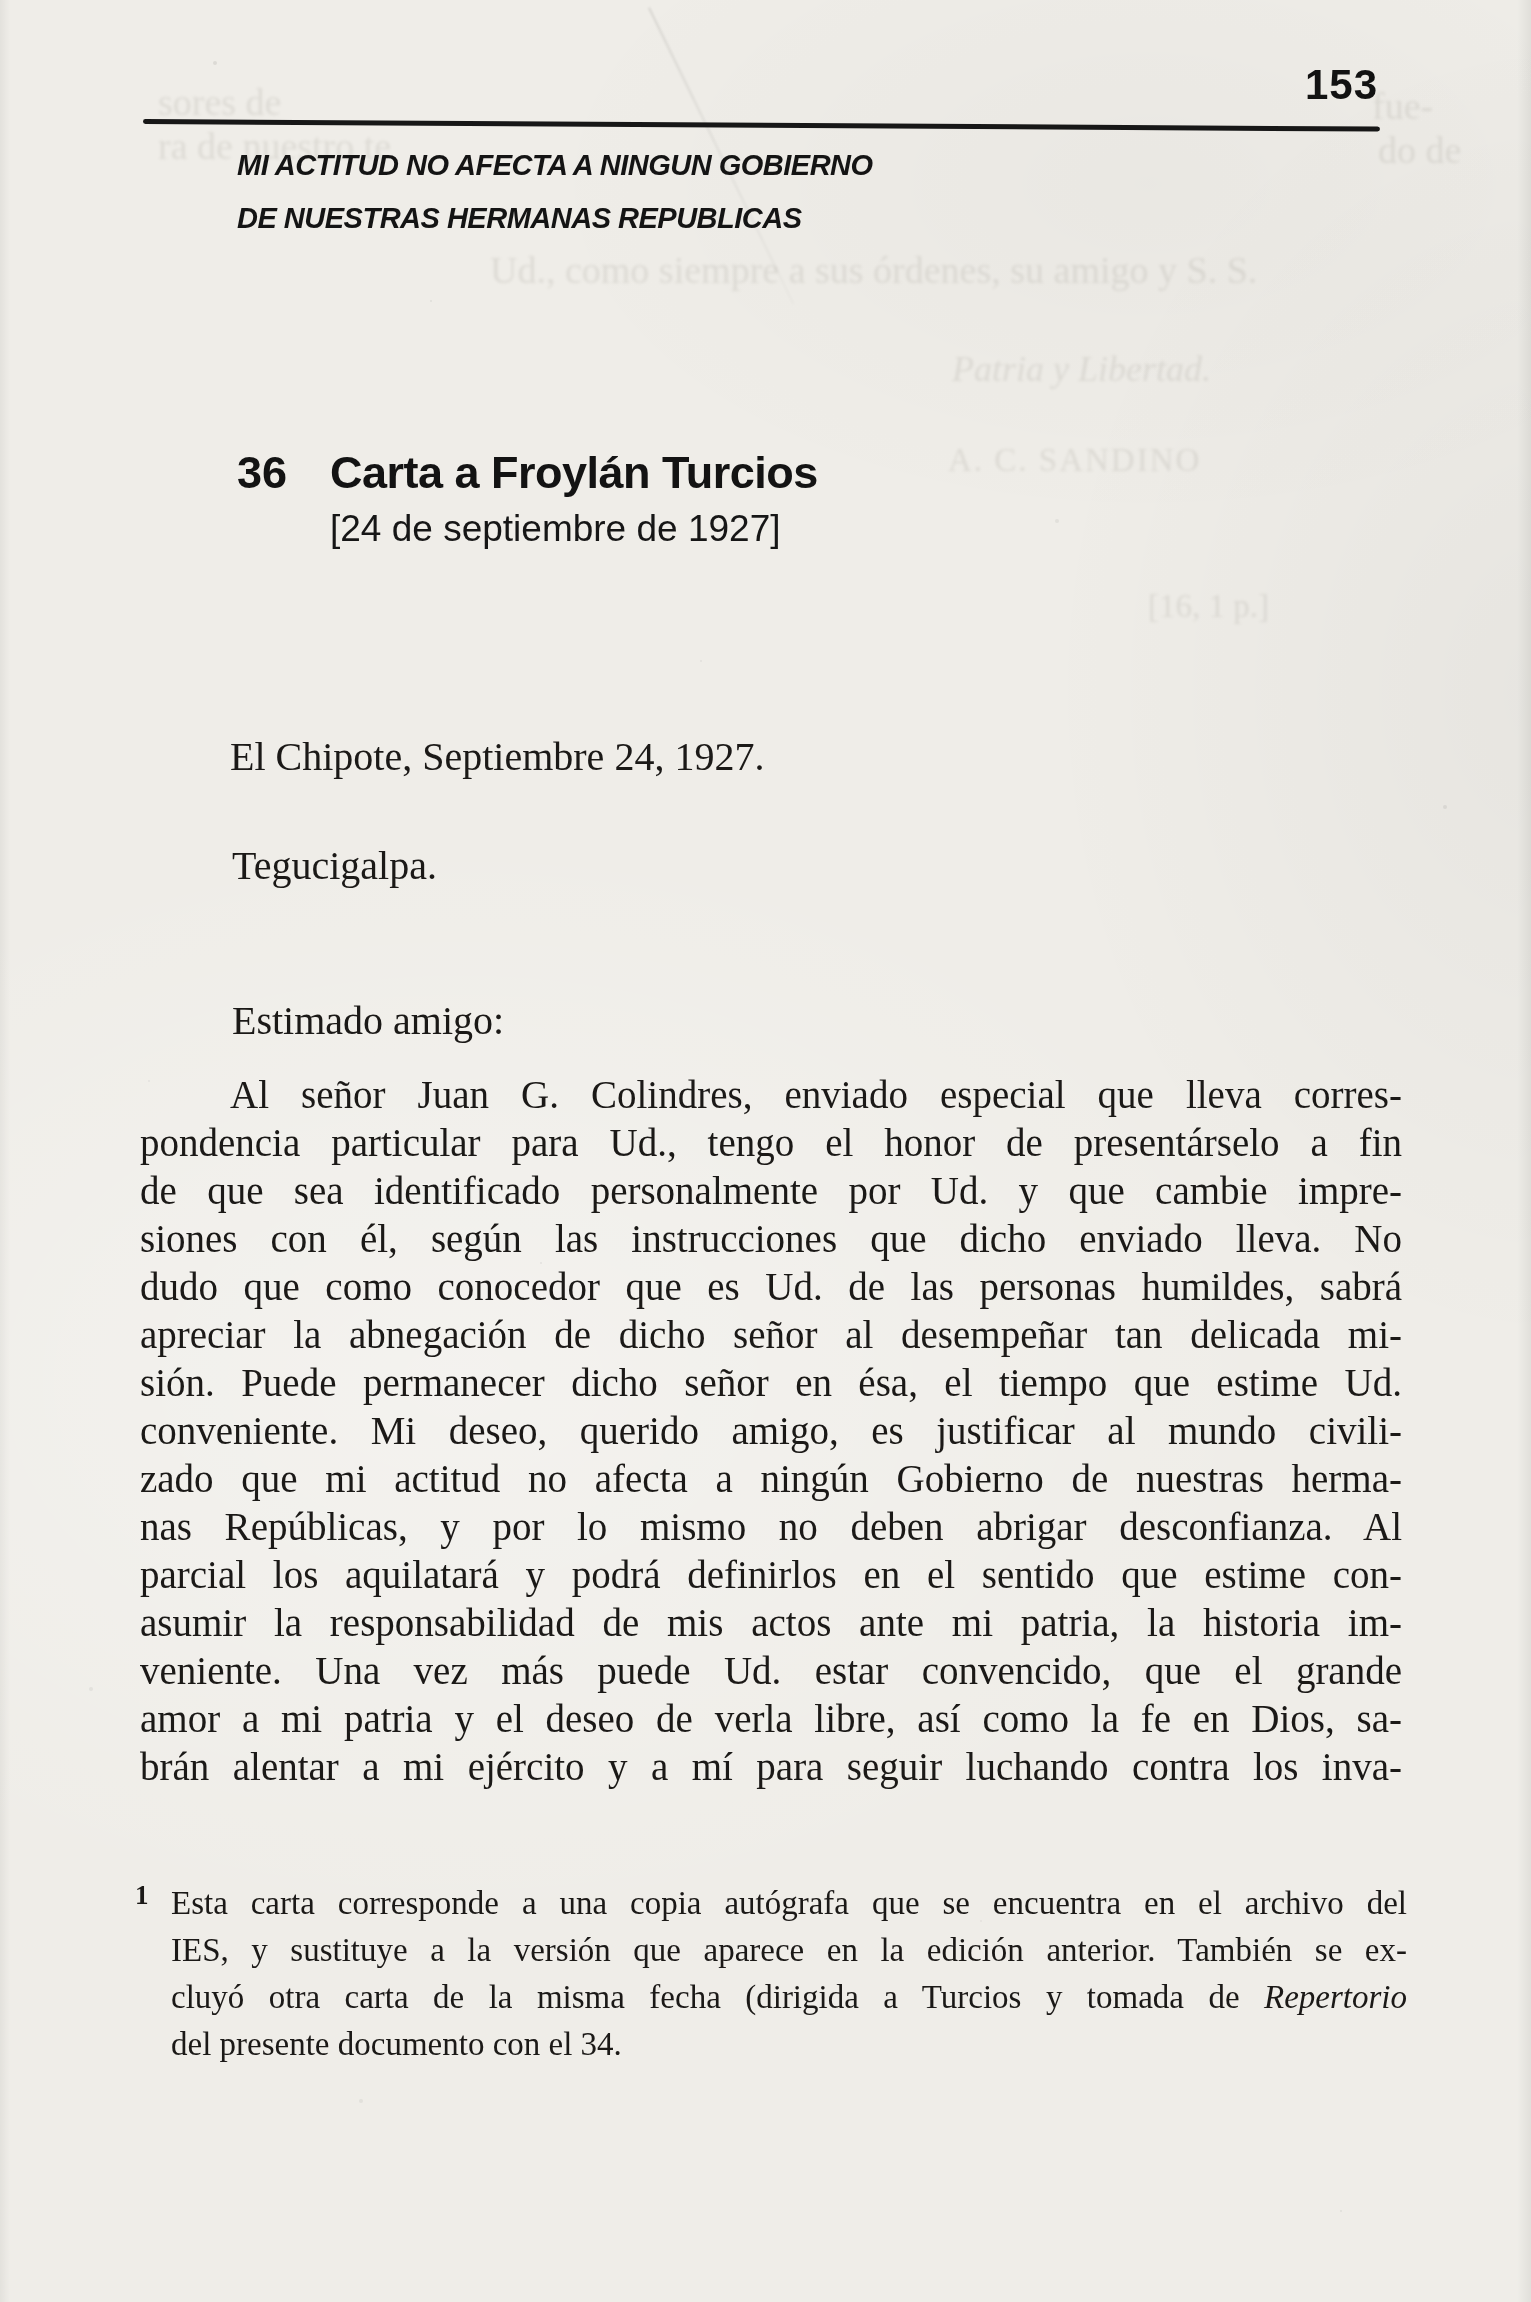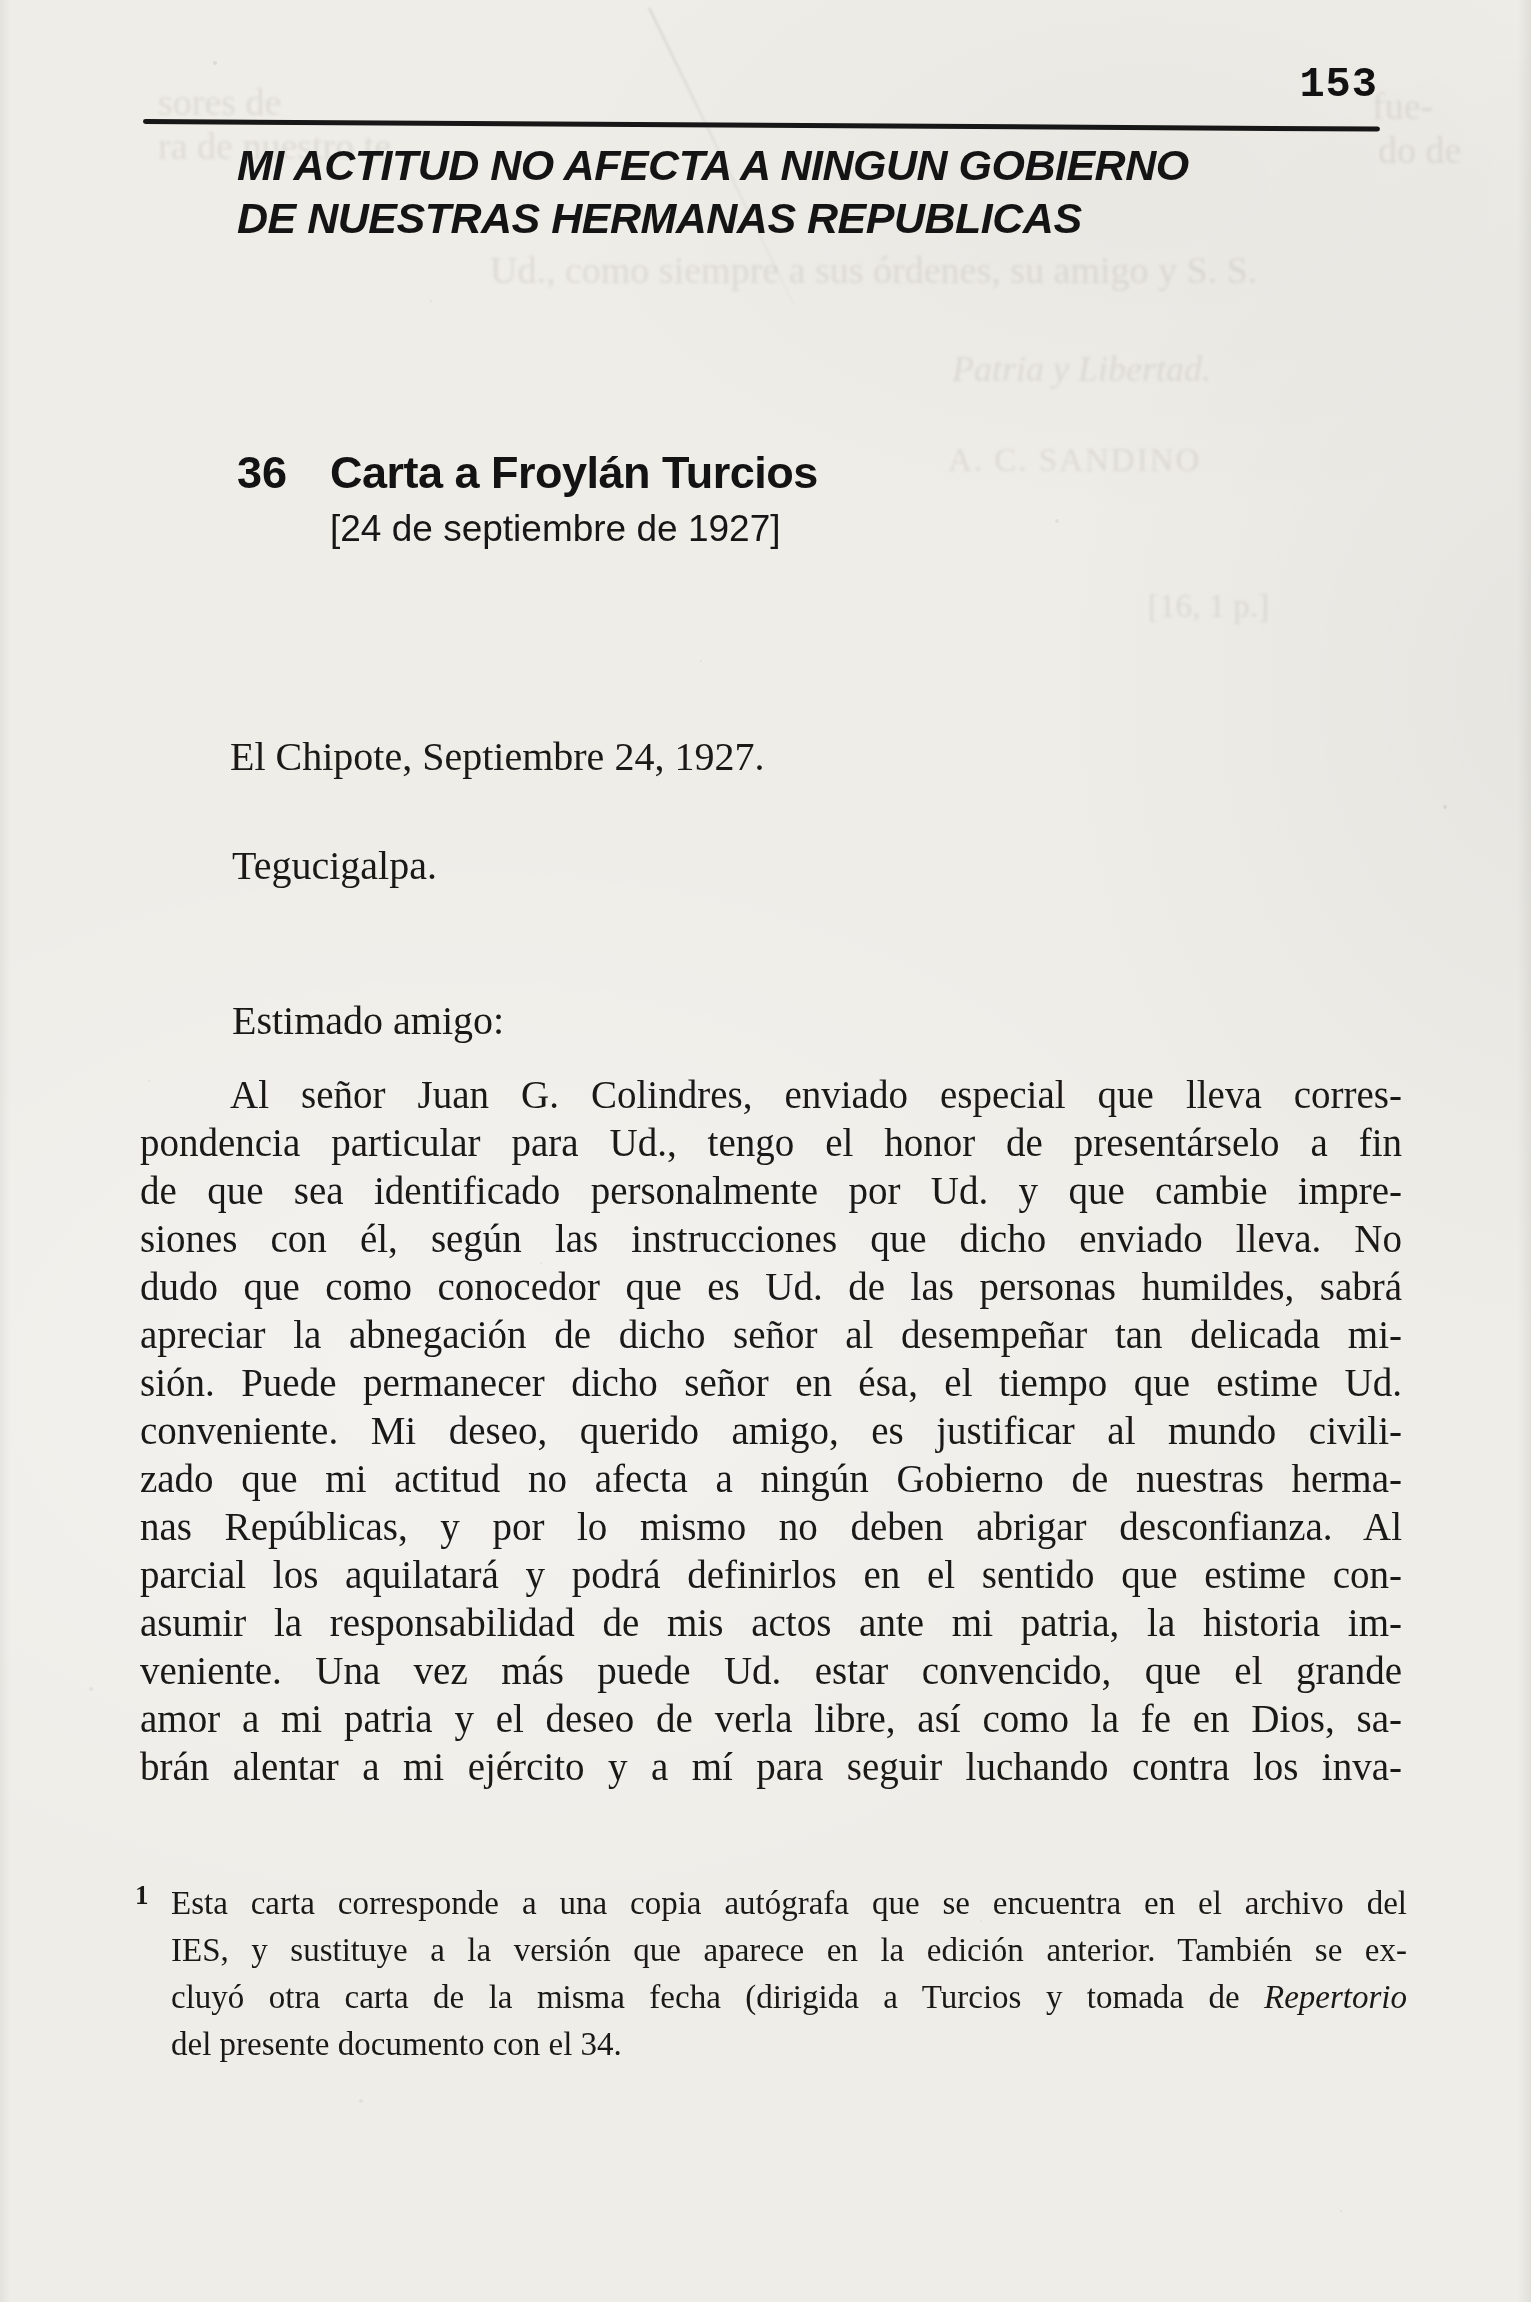--- a/index.html
+++ b/index.html
@@ -45,34 +45,34 @@
     position:absolute;
     color:#817d72;
     opacity:0.16;
     filter:blur(1.4px);
     white-space:nowrap;
     font-family:"Liberation Serif", serif;
   }
   
   .page-number{
     position:absolute;top:64px;right:153px;
-    font-family:Liberation Mono, monospace;
+    font-family:Liberation Sans, sans-serif;
     font-weight:bold;font-size:42px;line-height:1;
     letter-spacing:1px;color:#121212;
   }
   .rule{
     position:absolute;left:143px;top:119px;width:1237px;height:5px;
     background:#171717;border-radius:3px;
     transform:rotate(0.35deg);transform-origin:left center;
   }
   .running-head{
     position:absolute;left:237px;top:139px;
     font-family:"Liberation Sans", sans-serif;
     font-style:italic;font-weight:bold;
-    font-size:43px;line-height:53px;color:#141414;
+    font-size:29px;line-height:53px;color:#141414;
     white-space:nowrap;letter-spacing:-0.5px;
   }
   .section{position:absolute;left:237px;top:428px;}
   .section-row{display:flex;align-items:center;margin-top:20px;}
   .section-number{
     width:93px;flex:0 0 93px;
     font-family:"Liberation Sans", sans-serif;
     font-weight:bold;font-size:45px;line-height:1.1;color:#131313;
   }
   .section-title{

